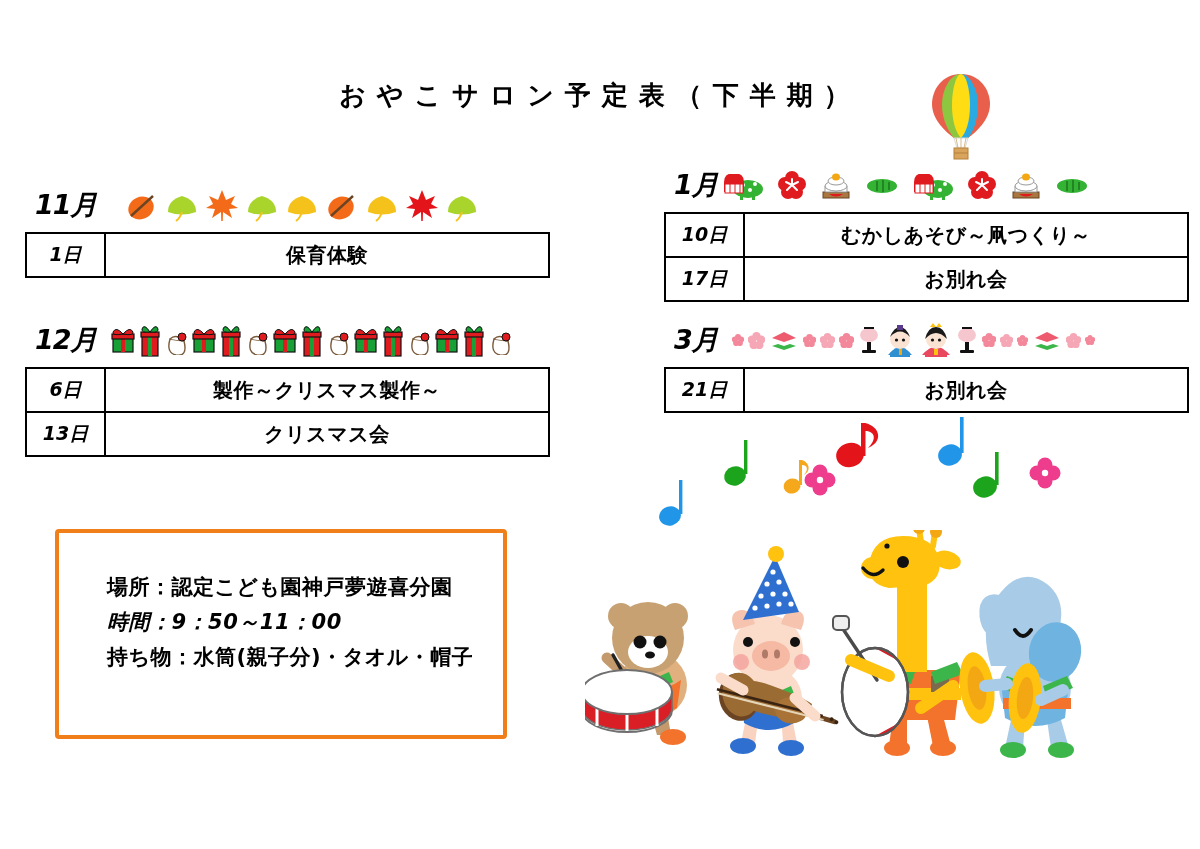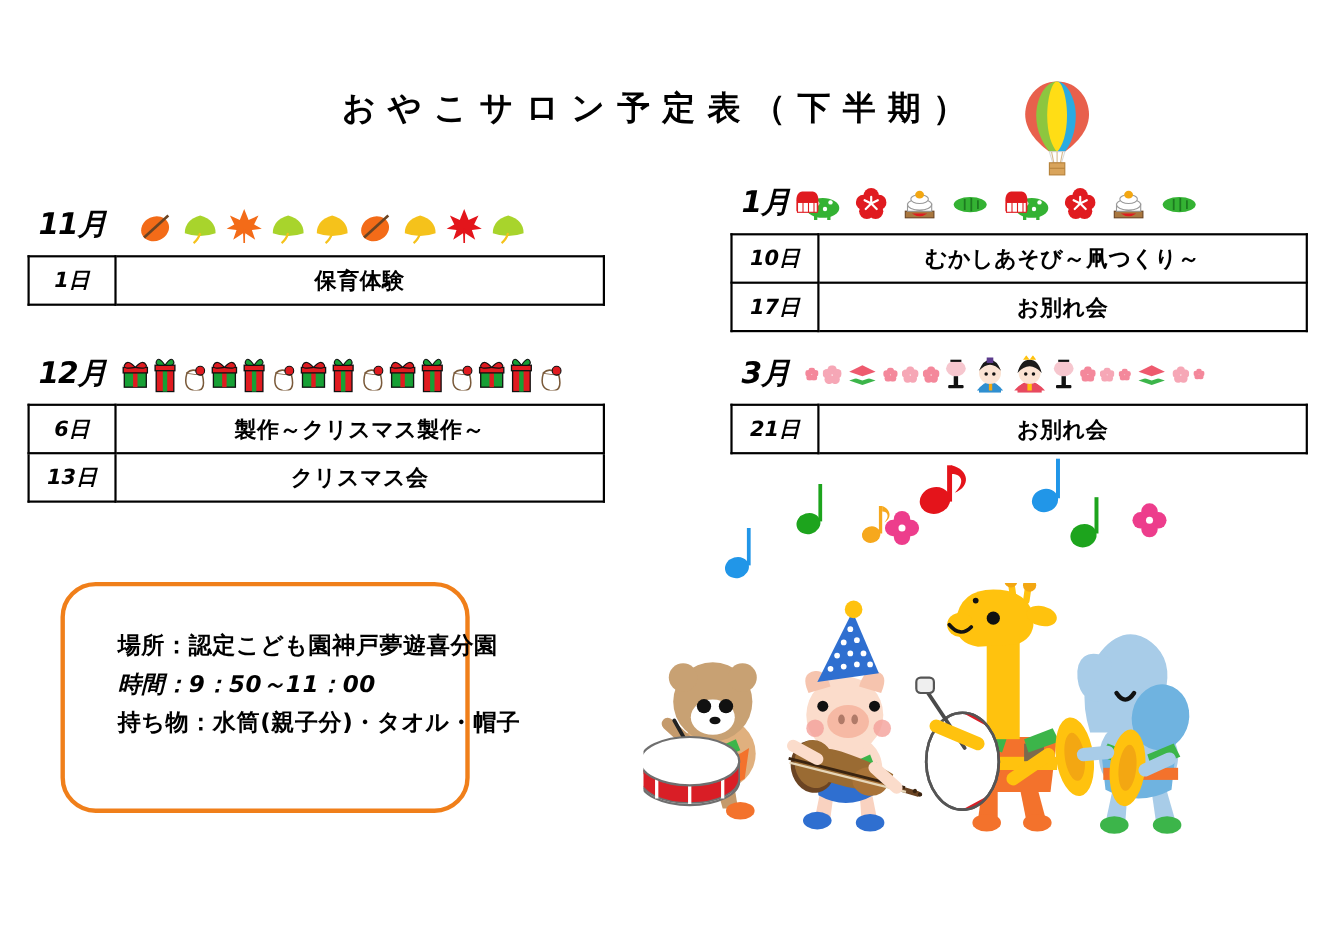--- a/index.html
+++ b/index.html
@@ -6,21 +6,21 @@
   body{
     width:1200px;height:849px;position:relative;overflow:hidden;
     font-family:"DejaVu Sans","Liberation Sans",sans-serif;
     color:#000;
   }
   .page{position:absolute;inset:0;background:#fff;}
 
   
   .title{
     position:absolute;left:0;top:78px;width:1200px;text-align:center;
-    font-size:30px;font-weight:bold;letter-spacing:11px;
+    font-size:26px;font-weight:bold;letter-spacing:11px;
     font-family:"DejaVu Sans","Liberation Sans",sans-serif;
     color:#000;
   }
 
   
   .balloon{position:absolute;left:930px;top:72px;width:62px;height:90px;}
 
   
   .month-block{position:absolute;}
   .month-head{position:relative;height:44px;}
@@ -46,22 +46,22 @@
   td.day{
     width:77px;font-size:19px;font-weight:bold;font-style:italic;
     letter-spacing:0px;
   }
   td.event{
     font-size:20px;font-weight:bold;letter-spacing:0.5px;
   }
 
   
   .infobox{
-    position:absolute;left:55px;top:529px;width:372px;height:210px;
-    border:4px solid #F07F1A;border-radius:32px;box-sizing:border-box;
+    position:absolute;left:55px;top:529px;width:452px;height:210px;
+    border:4px solid #F07F1A;border-radius:4px;box-sizing:border-box;
     background:#fff;
   }
   .infolines{
     position:absolute;left:48px;top:37px;
   }
   .infoline{
     font-size:21px;font-weight:bold;line-height:35px;letter-spacing:0.5px;
     white-space:nowrap;color:#000;
   }
   .infoline.num{font-style:italic;}

